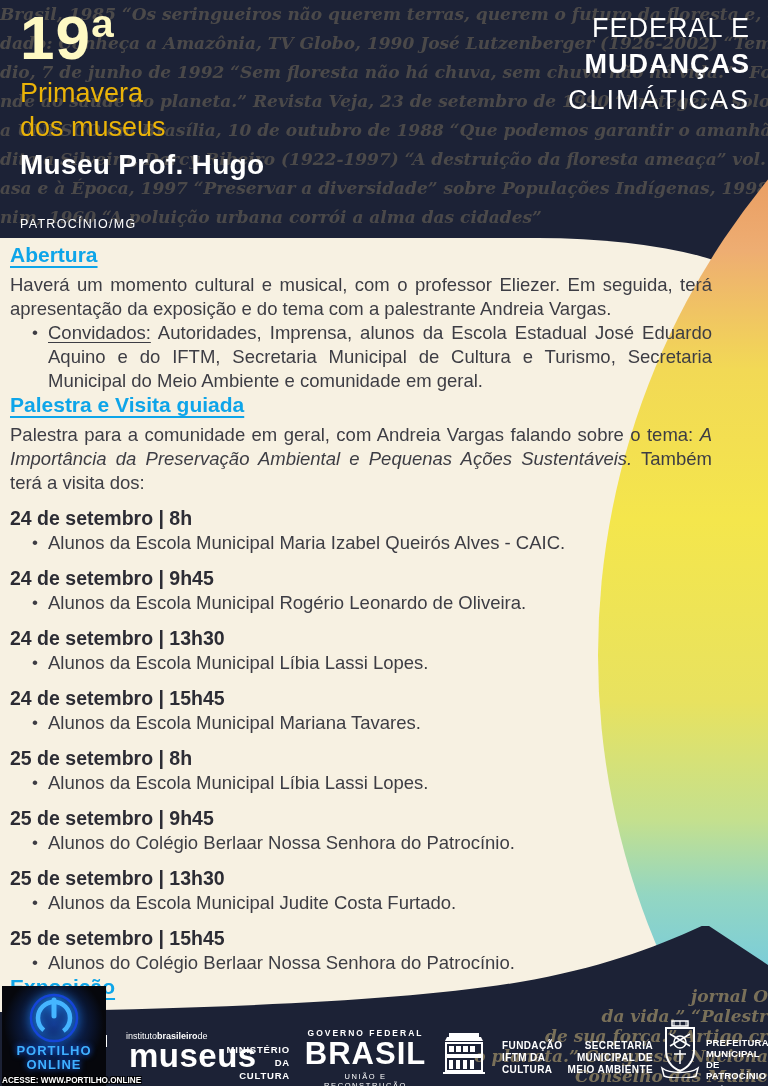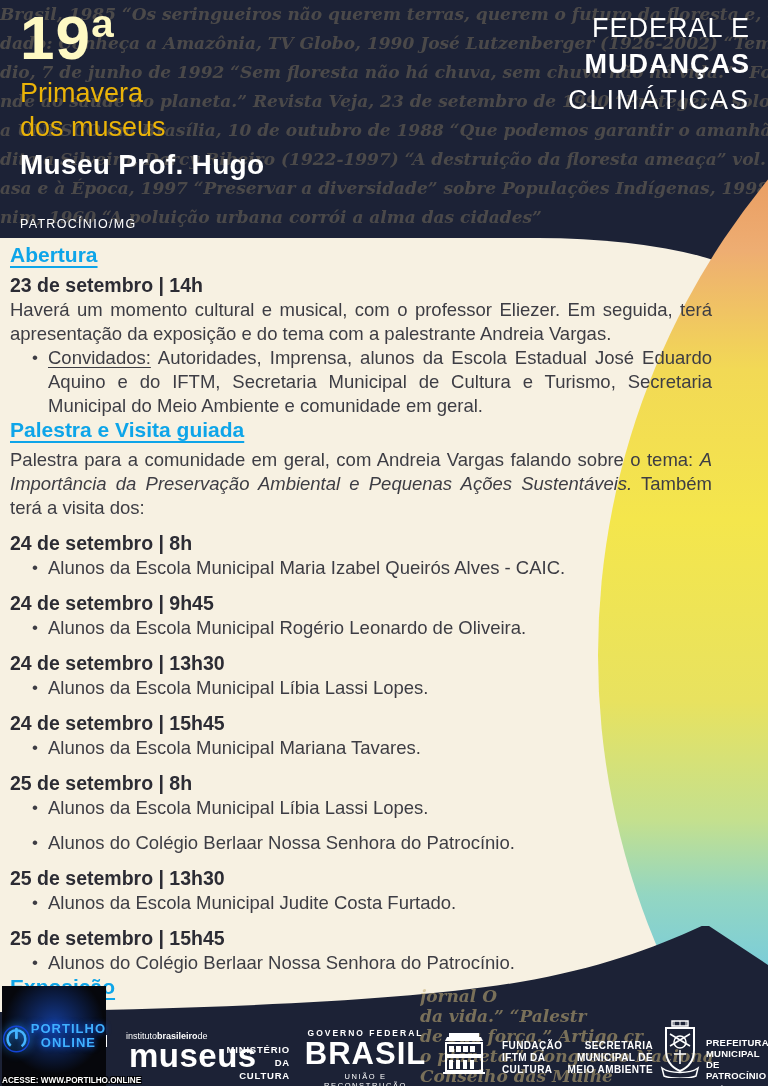--- a/index.html
+++ b/index.html
@@ -5,21 +5,21 @@
   html,body{margin:0;padding:0;background:#555;}
   .poster{position:relative;width:768px;height:1086px;margin:0 auto;overflow:hidden;
           background:#1c2236;font-family:"Liberation Sans","DejaVu Sans",sans-serif;}
 
   
   .ghost-header{position:absolute;left:0;top:0;width:768px;height:320px;z-index:1;overflow:hidden;}
   .ghost-header div{white-space:nowrap;font-family:"DejaVu Serif","Liberation Serif",serif;
       font-style:italic;font-weight:bold;font-size:17px;line-height:29px;
       color:rgba(186,166,118,0.30);}
   .ghost-footer{position:absolute;left:420px;right:0;top:986px;height:100px;z-index:6;overflow:hidden;}
-  .ghost-footer div{white-space:nowrap;text-align:left;font-family:"DejaVu Serif","Liberation Serif",serif;
+  .ghost-footer div{white-space:nowrap;text-align:right;font-family:"DejaVu Serif","Liberation Serif",serif;
       font-style:italic;font-weight:bold;font-size:17px;line-height:20px;
       color:rgba(199,176,118,0.55);}
 
   
   .hdr{position:absolute;z-index:4;color:#fff;}
   .edition{left:20px;top:2px;font-size:62px;font-weight:800;color:#fef9c3;letter-spacing:1px;}
   .event{left:20px;top:76px;font-size:27px;font-weight:400;line-height:34px;color:#eab308;}
   .theme{right:18px;top:10px;text-align:right;line-height:36px;}
   .theme .t1{font-size:27px;font-weight:300;letter-spacing:1px;}
   .theme .t2{font-size:27px;font-weight:800;letter-spacing:1px;}
@@ -72,21 +72,21 @@
   .fundacao-tx{left:502px;top:1040px;font-size:10px;font-weight:700;line-height:12px;letter-spacing:0.4px;}
   .secretaria{left:558px;top:1040px;width:95px;text-align:right;font-size:10px;font-weight:700;
               line-height:12px;letter-spacing:0.4px;}
   .prefeitura-ic{left:658px;top:1020px;}
   .prefeitura-tx{left:706px;top:1037px;font-size:9.5px;font-weight:800;line-height:11px;letter-spacing:0.2px;}
   .gestao{font-size:4.5px;font-weight:700;letter-spacing:0.5px;margin-top:2px;opacity:0.9;}
 
   
   .wm{position:absolute;left:2px;top:986px;width:104px;height:100px;z-index:8;background:#06070c;
       background-image:radial-gradient(circle at 50% 38%,rgba(30,100,255,0.55),rgba(0,0,30,0) 62%);
-      display:flex;flex-direction:row;align-items:center;}
+      display:flex;flex-direction:column;align-items:center;}
   .wm svg{margin-top:6px;filter:drop-shadow(0 0 5px #1e90ff);}
   .wm .wname{font-size:13px;font-weight:800;letter-spacing:1px;color:#3fb0ff;line-height:14px;
              text-align:center;text-shadow:0 0 6px #1560ff;}
   .wm .wcap{position:absolute;left:0;right:0;bottom:1px;font-size:8.2px;font-weight:800;color:#fff;
             text-align:center;white-space:nowrap;
             text-shadow:1px 1px 0 #000,-1px 1px 0 #000,1px -1px 0 #000,-1px -1px 0 #000;}
 </style>
 </head>
 <body>
 
@@ -120,21 +120,20 @@
     <div class="t3">CLIMÁTICAS</div>
   </div>
   <div class="hdr museum">
     <div>Museu Prof. Hugo</div>
   </div>
   <div class="hdr location">PATROCÍNIO/MG</div>
 
   <div class="content">
 
     <h2>Abertura</h2>
-    <h3>23 de setembro | 14h</h3>
     <p>Haverá um momento cultural e musical, com o professor Eliezer. Em seguida, terá apresentação da exposição e do tema com a palestrante Andreia Vargas.</p>
     <div class="bullet">
       <span class="dot">•</span>
       <div class="btxt"><span class="u">Convidados:</span><span> Autoridades, Imprensa, alunos da Escola Estadual José Eduardo Aquino e do IFTM, Secretaria Municipal de Cultura e Turismo, Secretaria Municipal do Meio Ambiente e comunidade em geral.</span></div>
     </div>
 
     <h2 class="sec">Palestra e Visita guiada</h2>
     <p><span>Palestra para a comunidade em geral, com Andreia Vargas falando sobre o tema: </span><span class="it">A Importância da Preservação Ambiental e Pequenas Ações Sustentáveis.</span><span> Também terá a visita dos:</span></p>
 
     <div class="entry">
@@ -166,20 +165,21 @@
         </div>
     </div>
     <div class="entry">
       <h3>25 de setembro | 8h</h3>
       <div class="bullet">
           <span class="dot">•</span>
           <div class="btxt nj">Alunos da Escola Municipal Líbia Lassi Lopes.</div>
         </div>
     </div>
     <div class="entry">
+      <h3>25 de setembro | 9h45</h3>
       <div class="bullet">
           <span class="dot">•</span>
           <div class="btxt nj">Alunos do Colégio Berlaar Nossa Senhora do Patrocínio.</div>
         </div>
     </div>
     <div class="entry">
       <h3>25 de setembro | 13h30</h3>
       <div class="bullet">
           <span class="dot">•</span>
           <div class="btxt nj">Alunos da Escola Municipal Judite Costa Furtado.</div>

